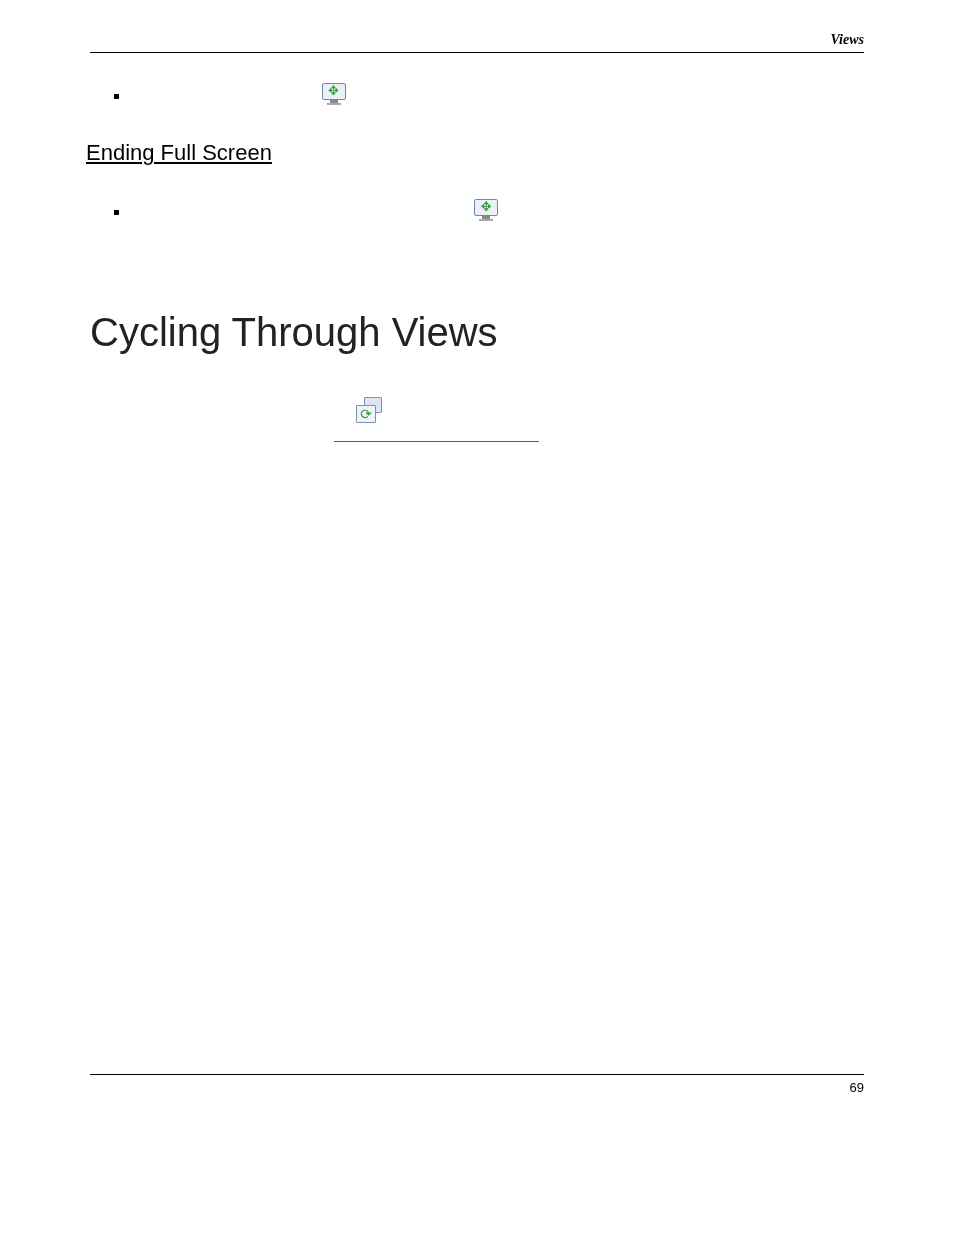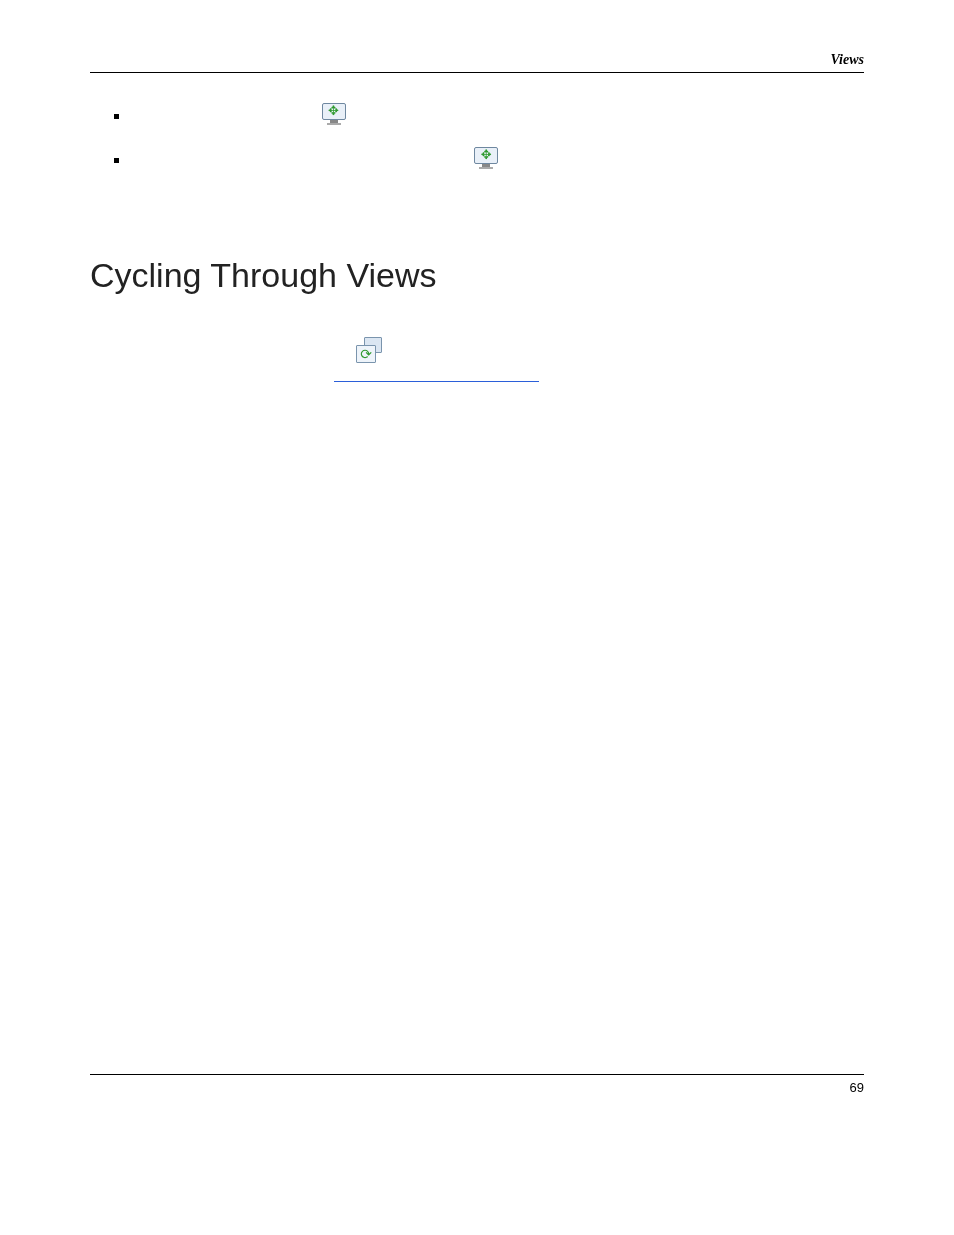--- a/index.html
+++ b/index.html
@@ -7,21 +7,21 @@
     padding: 0;
     background: #fff;
     color: #000;
     font-family: Arial, Helvetica, sans-serif;
   }
   .page {
     width: 954px;
     height: 1148px;
     position: relative;
     box-sizing: border-box;
-    padding: 50px 90px 0 90px;
+    padding: 30px 90px 0 90px;
     font-size: 15px;
     line-height: 1.45;
   }
   .header {
     border-bottom: 1.5px solid #000;
     text-align: right;
     font-style: italic;
     font-weight: bold;
     font-size: 14px;
     padding-bottom: 2px;
@@ -54,21 +54,21 @@
     font-family: Arial, Helvetica, sans-serif;
     font-size: 22px;
     text-decoration: underline;
     margin: 30px 0 30px -4px;
     color: #000;
     font-weight: 400;
   }
 
   .cycle-heading {
     font-family: Arial, Helvetica, sans-serif;
-    font-size: 34px;
+    font-size: 40px;
     margin: 80px 0 20px 0;
     color: #222;
     font-weight: 400;
   }
 
   
   .icon-monitor {
     display: inline-block;
     width: 28px; height: 24px;
     position: relative;
@@ -192,20 +192,21 @@
       <span class="icon-monitor">
         <span class="scr">
             <span class="arrows">✥</span>
           </span>
         <span class="stand"></span>
           <span class="base"></span>
       </span>
     </li>
   </ul>
 
+  <h3 class="section-heading">Ending Full Screen</h3>
 
   <ul class="flat">
     <li>
       <span class="bullet"></span>
       <span class="hidden-white">To end full screen, click the</span>
       <span style="display:inline-block;width:150px"></span>
       <span class="icon-monitor">
         <span class="scr">
             <span class="arrows">✥</span>
           </span>

